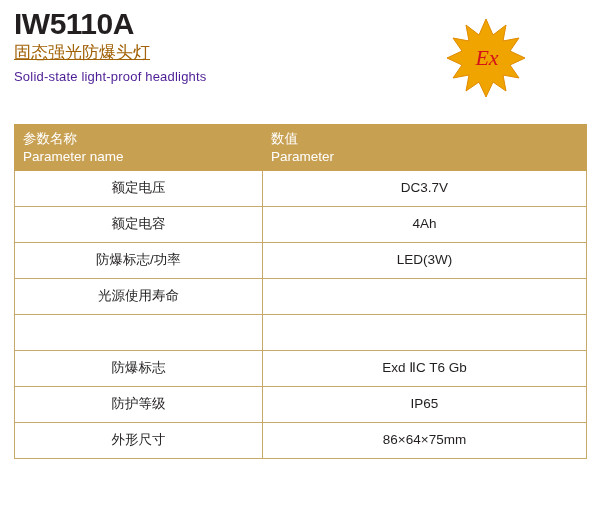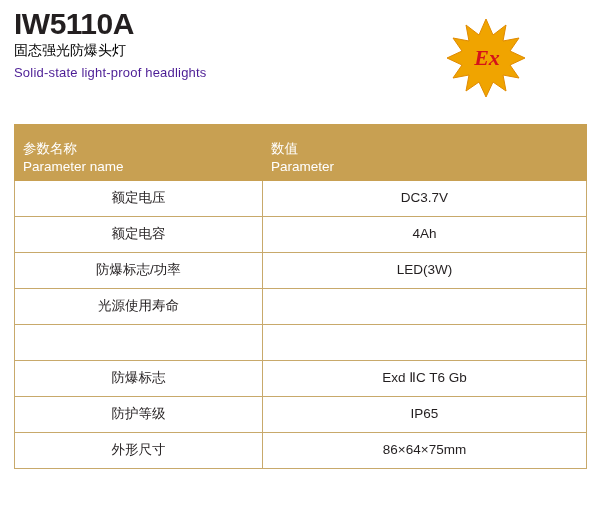--- a/index.html
+++ b/index.html
@@ -33,24 +33,25 @@
   }
   .model-title {
     font-size: 30px;
     font-weight: bold;
     letter-spacing: -0.5px;
     line-height: 1.05;
     color: #231f20;
     margin: 0 0 2px 0;
   }
   .subtitle-cn {
-    font-size: 14px;
+    font-size: 17px;
     line-height: 1.25;
-    color: #000000;
+    color: #a16207;
     margin: 2px 0 6px 0;
+    text-decoration: underline;
   }
   .subtitle-en {
     font-size: 13px;
     line-height: 1.2;
     color: #4c1d95;
     margin: 0;
     letter-spacing: 0.2px;
   }
 
   
@@ -67,21 +68,21 @@
   .ex-text {
     position: absolute;
     left: 0;
     top: 0;
     width: 80px;
     height: 80px;
     display: flex;
     align-items: center;
     justify-content: center;
     font-size: 22px;
-    font-weight: bold;
+    font-weight: normal;
     font-style: italic;
     color: #d4121a;
     font-family: "Liberation Serif", serif;
     letter-spacing: 0px;
     padding-left: 2px;
     box-sizing: border-box;
   }
 
   
   .spec-table {
@@ -105,21 +106,21 @@
     font-weight: normal;
     line-height: 1.35;
     height: 20px;
     background: #ffffff;
   }
   .spec-table thead th {
     background: #c8a052;
     color: #ffffff;
     font-size: 13.5px;
     line-height: 1.3;
-    padding-top: 15px;
+    padding-top: 5px;
     padding-bottom: 5px;
     border-color: #c8a052;
   }
   .hdr-line {
     display: block;
   }
   .spec-table tbody tr td {
     height: 23px;
     text-align: center;
   }

